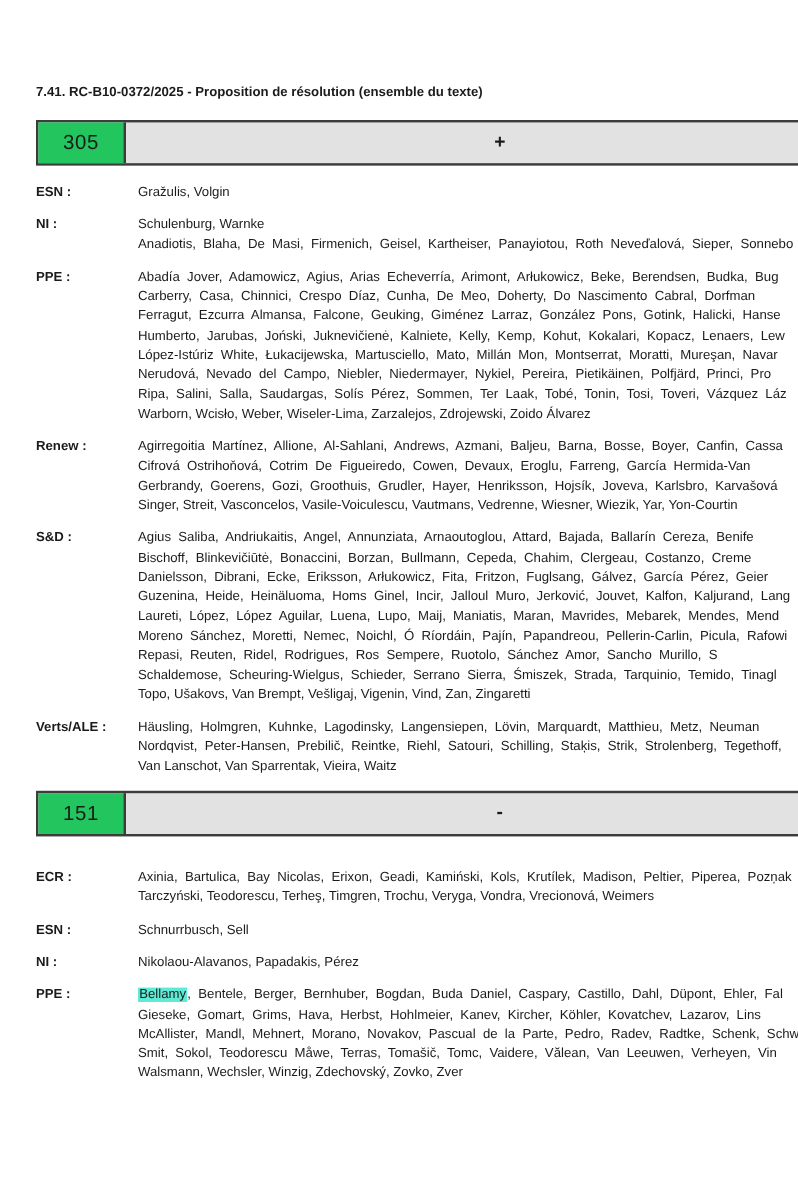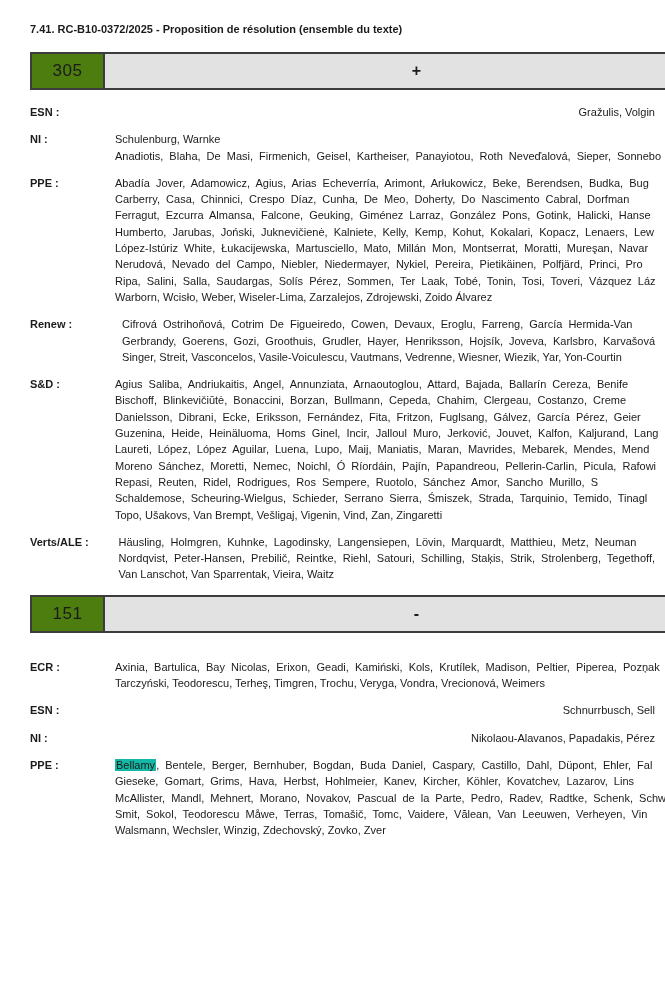--- a/index.html
+++ b/index.html
@@ -3,55 +3,55 @@
 <meta charset="utf-8">
 <style>
   html, body { margin:0; padding:0; }
   body {
     width:665px; height:1000px;
     overflow:hidden;
     background:#ffffff;
     color:#1b1b1b;
     font-family:"Liberation Sans", sans-serif;
   }
-  .page { padding:22px 10px 0 30px; }
+  .page { padding:22px 0 0 30px;margin-top:48px; }
 
   .doc-title {
     font-size:11px;
     font-weight:bold;
     line-height:15px;
     margin-bottom:15px;
     white-space:nowrap;
   }
 
   .tally-box {
     width:700px; height:38px;
     box-sizing:border-box;
     border:2px solid #3c3c3c;
     background:#e2e2e2;
     display:flex;
     margin-bottom:14px;
   }
   .tally-box.second { margin-top:12px; margin-bottom:26px; }
   .tally-count {
     flex:0 0 71px;
-    background:#4d7c0f;
+    background:#22c55e;
     border-right:2px solid #3c3c3c;
     display:flex; align-items:center; justify-content:center;
     font-size:17px;
     letter-spacing:0.5px;
   }
   .tally-symbol {
     flex:1;
     display:flex; align-items:center; justify-content:center;
     font-size:16px;
     font-weight:bold;
   }
 
-  .group-row { display:flex; margin-bottom:11px;justify-content:space-between; }
+  .group-row { display:flex; margin-bottom:11px; }
   .group-label {
     flex:0 0 85px;
     font-size:11px;
     font-weight:bold;
     line-height:16.3px;
     white-space:nowrap;
   }
   .group-names {
     font-size:11px;
     line-height:16.3px;
@@ -96,31 +96,32 @@
           <div class="name-line fill">Humberto, Jarubas, Joński, Juknevičienė, Kalniete, Kelly, Kemp, Kohut, Kokalari, Kopacz, Lenaers, Lew</div>
           <div class="name-line fill">López-Istúriz White, Łukacijewska, Martusciello, Mato, Millán Mon, Montserrat, Moratti, Mureşan, Navar</div>
           <div class="name-line fill">Nerudová, Nevado del Campo, Niebler, Niedermayer, Nykiel, Pereira, Pietikäinen, Polfjärd, Princi, Pro</div>
           <div class="name-line fill">Ripa, Salini, Salla, Saudargas, Solís Pérez, Sommen, Ter Laak, Tobé, Tonin, Tosi, Toveri, Vázquez Láz</div>
           <div class="name-line">Warborn, Wcisło, Weber, Wiseler-Lima, Zarzalejos, Zdrojewski, Zoido Álvarez</div>
         </div>
       </div>
       <div class="group-row">
         <div class="group-label">Renew :</div>
         <div class="group-names">
+          <div class="name-line fill">Agirregoitia Martínez, Allione, Al-Sahlani, Andrews, Azmani, Baljeu, Barna, Bosse, Boyer, Canfin, Cassa</div>
           <div class="name-line fill">Cifrová Ostrihoňová, Cotrim De Figueiredo, Cowen, Devaux, Eroglu, Farreng, García Hermida-Van</div>
           <div class="name-line fill">Gerbrandy, Goerens, Gozi, Groothuis, Grudler, Hayer, Henriksson, Hojsík, Joveva, Karlsbro, Karvašová</div>
           <div class="name-line">Singer, Streit, Vasconcelos, Vasile-Voiculescu, Vautmans, Vedrenne, Wiesner, Wiezik, Yar, Yon-Courtin</div>
         </div>
       </div>
       <div class="group-row">
         <div class="group-label">S&amp;D :</div>
         <div class="group-names">
           <div class="name-line fill">Agius Saliba, Andriukaitis, Angel, Annunziata, Arnaoutoglou, Attard, Bajada, Ballarín Cereza, Benife</div>
           <div class="name-line fill">Bischoff, Blinkevičiūtė, Bonaccini, Borzan, Bullmann, Cepeda, Chahim, Clergeau, Costanzo, Creme</div>
-          <div class="name-line fill">Danielsson, Dibrani, Ecke, Eriksson, Fernández, Fita, Fritzon, Fuglsang, Gálvez, García Pérez, Geier</div>
+          <div class="name-line fill">Danielsson, Dibrani, Ecke, Eriksson, Arłukowicz, Fita, Fritzon, Fuglsang, Gálvez, García Pérez, Geier</div>
           <div class="name-line fill">Guzenina, Heide, Heinäluoma, Homs Ginel, Incir, Jalloul Muro, Jerković, Jouvet, Kalfon, Kaljurand, Lang</div>
           <div class="name-line fill">Laureti, López, López Aguilar, Luena, Lupo, Maij, Maniatis, Maran, Mavrides, Mebarek, Mendes, Mend</div>
           <div class="name-line fill">Moreno Sánchez, Moretti, Nemec, Noichl, Ó Ríordáin, Pajín, Papandreou, Pellerin-Carlin, Picula, Rafowi</div>
           <div class="name-line fill">Repasi, Reuten, Ridel, Rodrigues, Ros Sempere, Ruotolo, Sánchez Amor, Sancho Murillo, S</div>
           <div class="name-line fill">Schaldemose, Scheuring-Wielgus, Schieder, Serrano Sierra, Śmiszek, Strada, Tarquinio, Temido, Tinagl</div>
           <div class="name-line">Topo, Ušakovs, Van Brempt, Vešligaj, Vigenin, Vind, Zan, Zingaretti</div>
         </div>
       </div>
       <div class="group-row">
         <div class="group-label">Verts/ALE :</div>
@@ -153,21 +154,21 @@
       </div>
       <div class="group-row">
         <div class="group-label">NI :</div>
         <div class="group-names">
           <div class="name-line">Nikolaou-Alavanos, Papadakis, Pérez</div>
         </div>
       </div>
       <div class="group-row">
         <div class="group-label">PPE :</div>
         <div class="group-names">
-          <div class="name-line fill"><span class="hl" style="background: #14b8a6;">Bellamy</span>, Bentele, Berger, Bernhuber, Bogdan, Buda Daniel, Caspary, Castillo, Dahl, Düpont, Ehler, Fal</div>
+          <div class="name-line fill"><span class="hl" style="background: #5eead4;">Bellamy</span>, Bentele, Berger, Bernhuber, Bogdan, Buda Daniel, Caspary, Castillo, Dahl, Düpont, Ehler, Fal</div>
           <div class="name-line fill">Gieseke, Gomart, Grims, Hava, Herbst, Hohlmeier, Kanev, Kircher, Köhler, Kovatchev, Lazarov, Lins</div>
           <div class="name-line fill">McAllister, Mandl, Mehnert, Morano, Novakov, Pascual de la Parte, Pedro, Radev, Radtke, Schenk, Schw</div>
           <div class="name-line fill">Smit, Sokol, Teodorescu Måwe, Terras, Tomašič, Tomc, Vaidere, Vălean, Van Leeuwen, Verheyen, Vin</div>
           <div class="name-line">Walsmann, Wechsler, Winzig, Zdechovský, Zovko, Zver</div>
         </div>
       </div>
     </div>
 
 </div>
 

